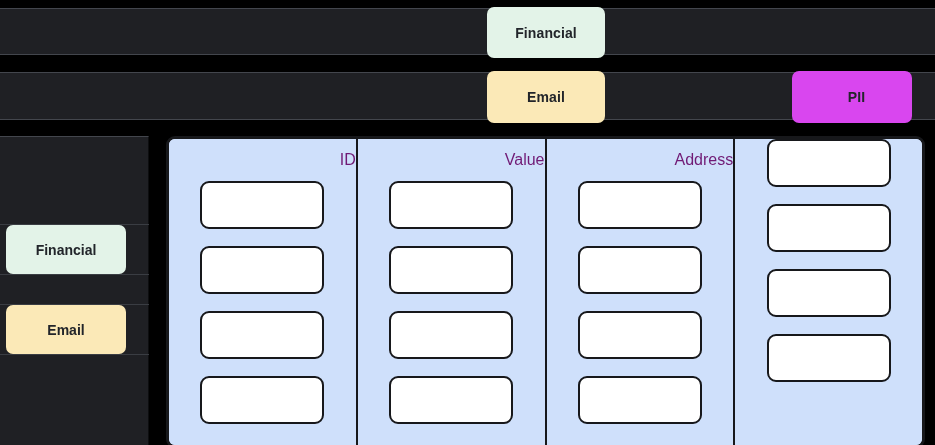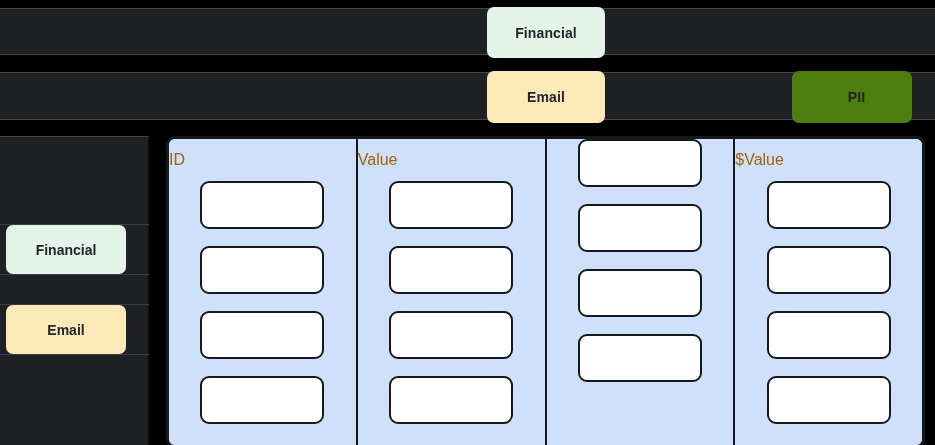--- a/index.html
+++ b/index.html
@@ -105,22 +105,22 @@
     display: flex;
     flex-direction: column;
     align-items: center;
   }
   .column:last-child { border-right: none; }
 
   .col-header {
     height: 42px;
     line-height: 42px;
     font-size: 16px;
-    color: #a16207;
-    text-align: left;
+    color: #701a75;
+    text-align: right;
     width: 100%;
     white-space: nowrap;
   }
   .cell {
     width: 124px;
     height: 48px;
     margin-bottom: 17px;
     background: #ffffff;
     border: 2.5px solid #17181b;
     border-radius: 9px;
@@ -131,21 +131,21 @@
 <body>
 
 <div id="root">
 
   <div class="tag-row" id="tag-row-1">
     <div class="tag" id="tag-financial-top" style="background: rgb(227, 243, 232);">Financial</div>
   </div>
 
   <div class="tag-row" id="tag-row-2">
     <div class="tag" id="tag-email-top" style="background: rgb(251, 233, 183);">Email</div>
-    <div class="tag" id="tag-pii-top" style="background: #4d7c0f; padding-left: 9px;">PII</div>
+    <div class="tag" id="tag-pii-top" style="background: #d946ef; padding-left: 9px;">PII</div>
   </div>
 
   <div id="sidebar">
     <div class="side-divider" style="top:87px;"></div>
     <div class="side-divider" style="top:137px;"></div>
     <div class="side-divider" style="top:167px;"></div>
     <div class="side-divider" style="top:217px;"></div>
 
     <div class="side-tag" id="side-tag-financial" style="background: rgb(227, 243, 232);">Financial</div>
     <div class="side-tag" id="side-tag-email" style="background: rgb(251, 233, 183);">Email</div>
@@ -160,27 +160,27 @@
         <div class="cell"></div>
       </div>
       <div class="column">
         <div class="col-header">Value</div>
         <div class="cell"></div>
         <div class="cell"></div>
         <div class="cell"></div>
         <div class="cell"></div>
       </div>
       <div class="column">
+        <div class="col-header">Address</div>
         <div class="cell"></div>
         <div class="cell"></div>
         <div class="cell"></div>
         <div class="cell"></div>
       </div>
       <div class="column">
-        <div class="col-header">$Value</div>
         <div class="cell"></div>
         <div class="cell"></div>
         <div class="cell"></div>
         <div class="cell"></div>
       </div>
     </div>
 
 </div>
 
 </body></html>

